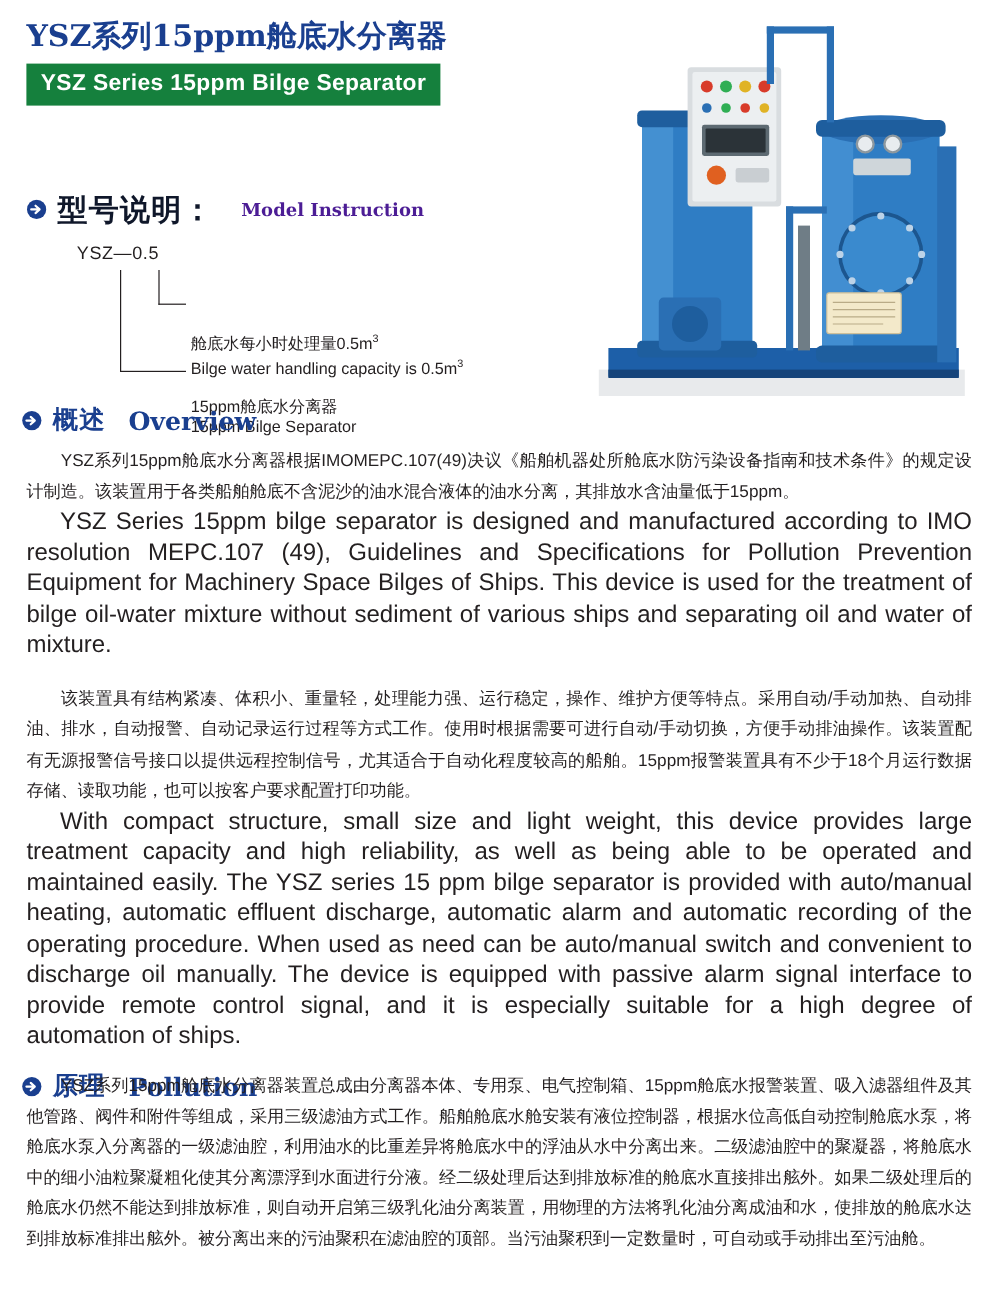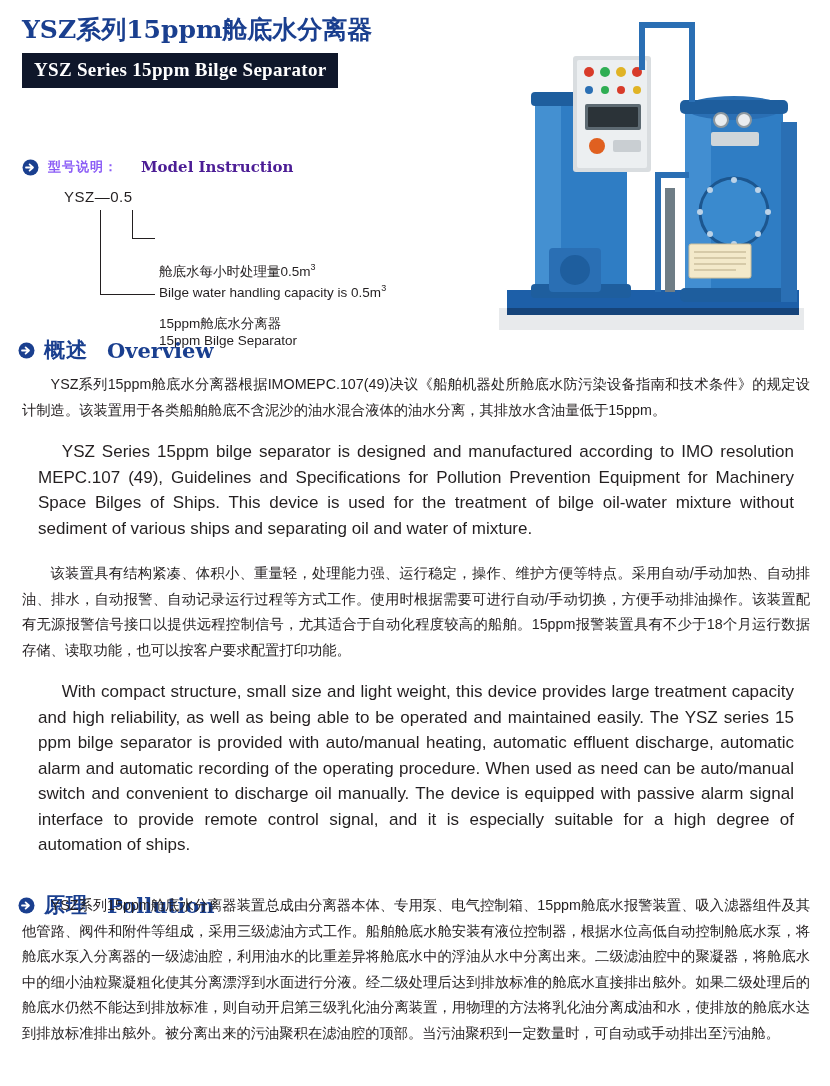--- a/index.html
+++ b/index.html
@@ -35,23 +35,23 @@
     font-family: "DejaVu Serif", serif;
     font-weight: bold;
     font-size: 25px;
     color: #1a3f8f;
     letter-spacing: 0px;
     line-height: 32px;
     white-space: nowrap;
   }
   .title-en-bar {
     margin-top: 7px;
-    background: #0f172a;
+    background: #15803d;
     color: #ffffff;
-    font-family: Liberation Serif, serif;
+    font-family: Liberation Sans, sans-serif;
     font-weight: bold;
     font-size: 19px;
     padding: 6px 12px 7px 12px;
     display: inline-block;
     letter-spacing: 0.3px;
   }
 
   
   .photo {
     position: absolute;
@@ -92,22 +92,22 @@
   .sec-en-small {
     font-family: "DejaVu Serif", serif;
     font-weight: bold;
     font-size: 15px;
     color: #4c1d95;
     margin-left: 14px;
   }
   .sec-cn-small {
     font-family: "DejaVu Serif", serif;
     font-weight: bold;
-    font-size: 13px;
-    color: #8b5cf6;
+    font-size: 25px;
+    color: #0f172a;
     letter-spacing: 1px;
   }
 
   
   .model-block {
     position: absolute;
     left: 22px;
     top: 158px;
     width: 470px;
   }
@@ -161,22 +161,22 @@
   p.cn {
     margin: 0 0 0 0;
     font-size: 14.3px;
     line-height: 25.5px;
     text-align: justify;
     text-justify: inter-ideograph;
     text-indent: 2em;
     color: #231f20;
   }
   p.en {
-    margin: 16px;
-    font-size: 17px;
+    margin: 0;
+    font-size: 20px;
     line-height: 25.5px;
     text-align: justify;
     color: #231f20;
     text-indent: 1.4em;
   }
   p.gap { margin-top: 20px; }
 </style>
 </head>
 <body>
 

